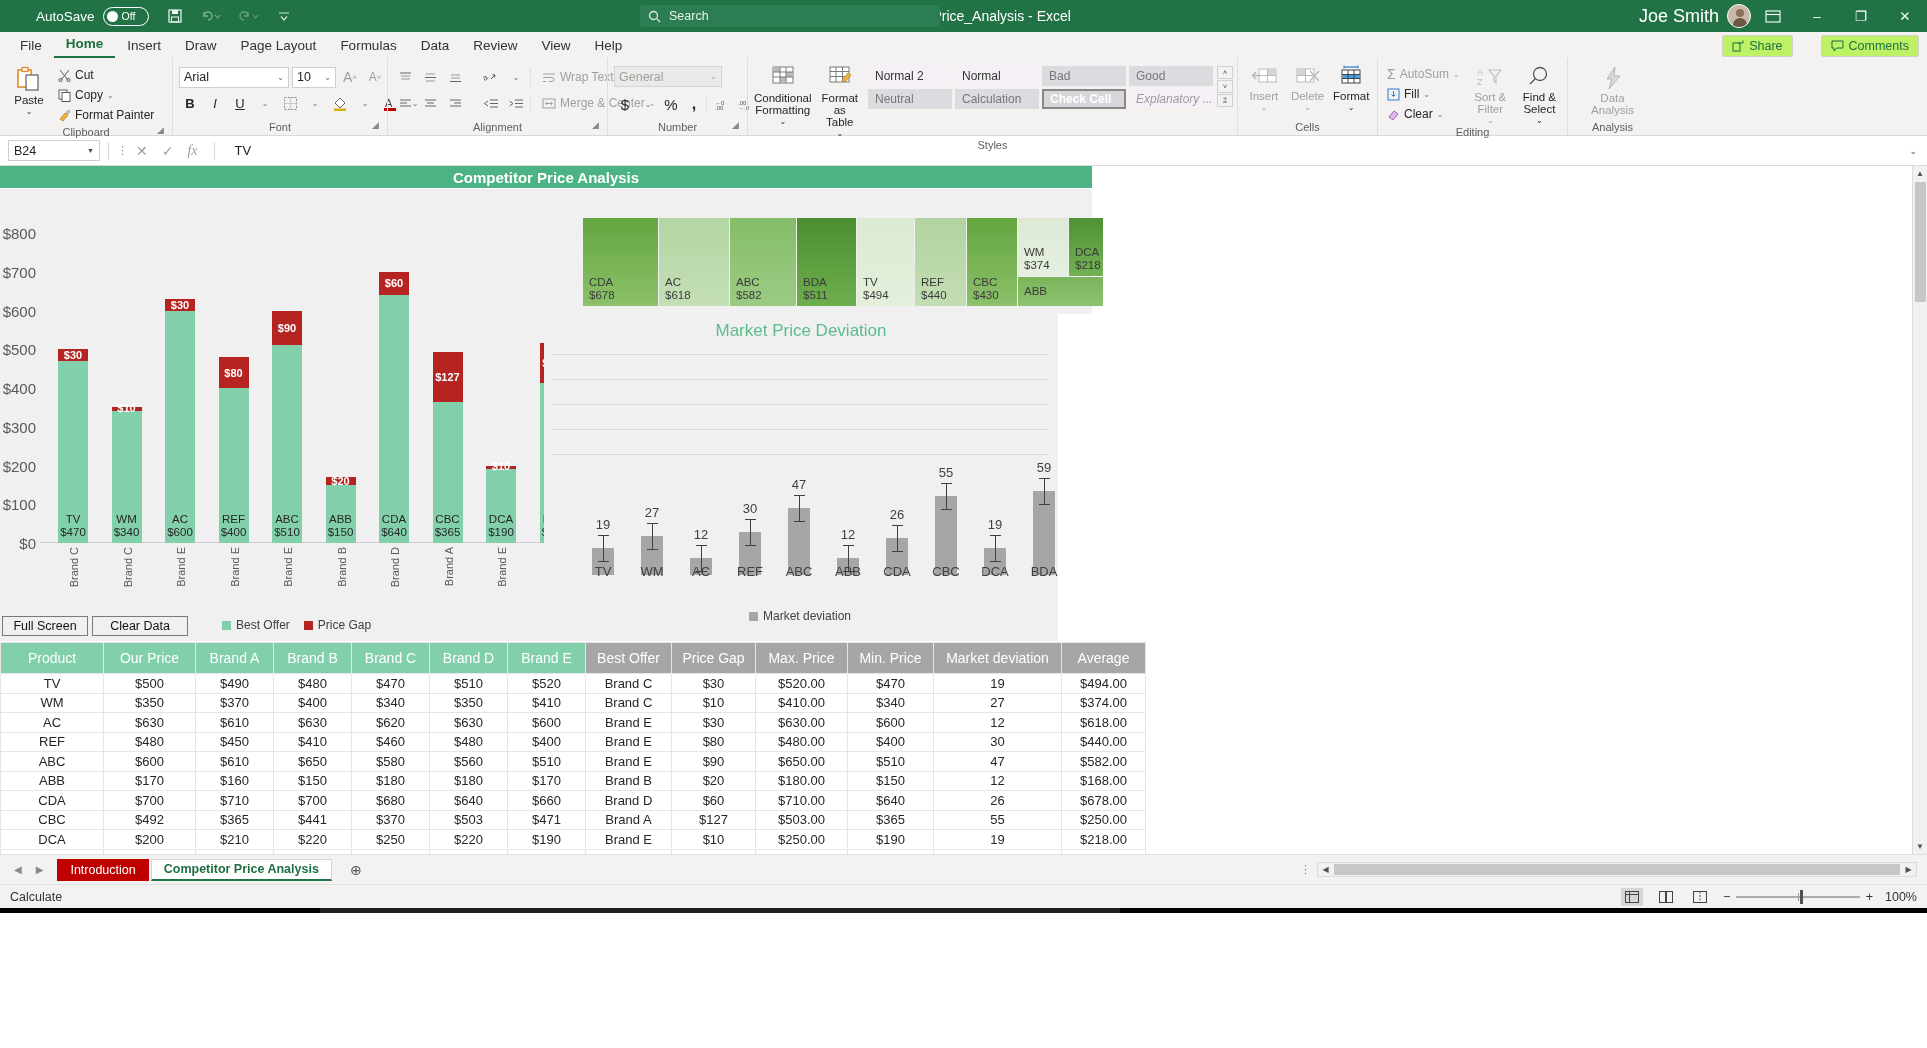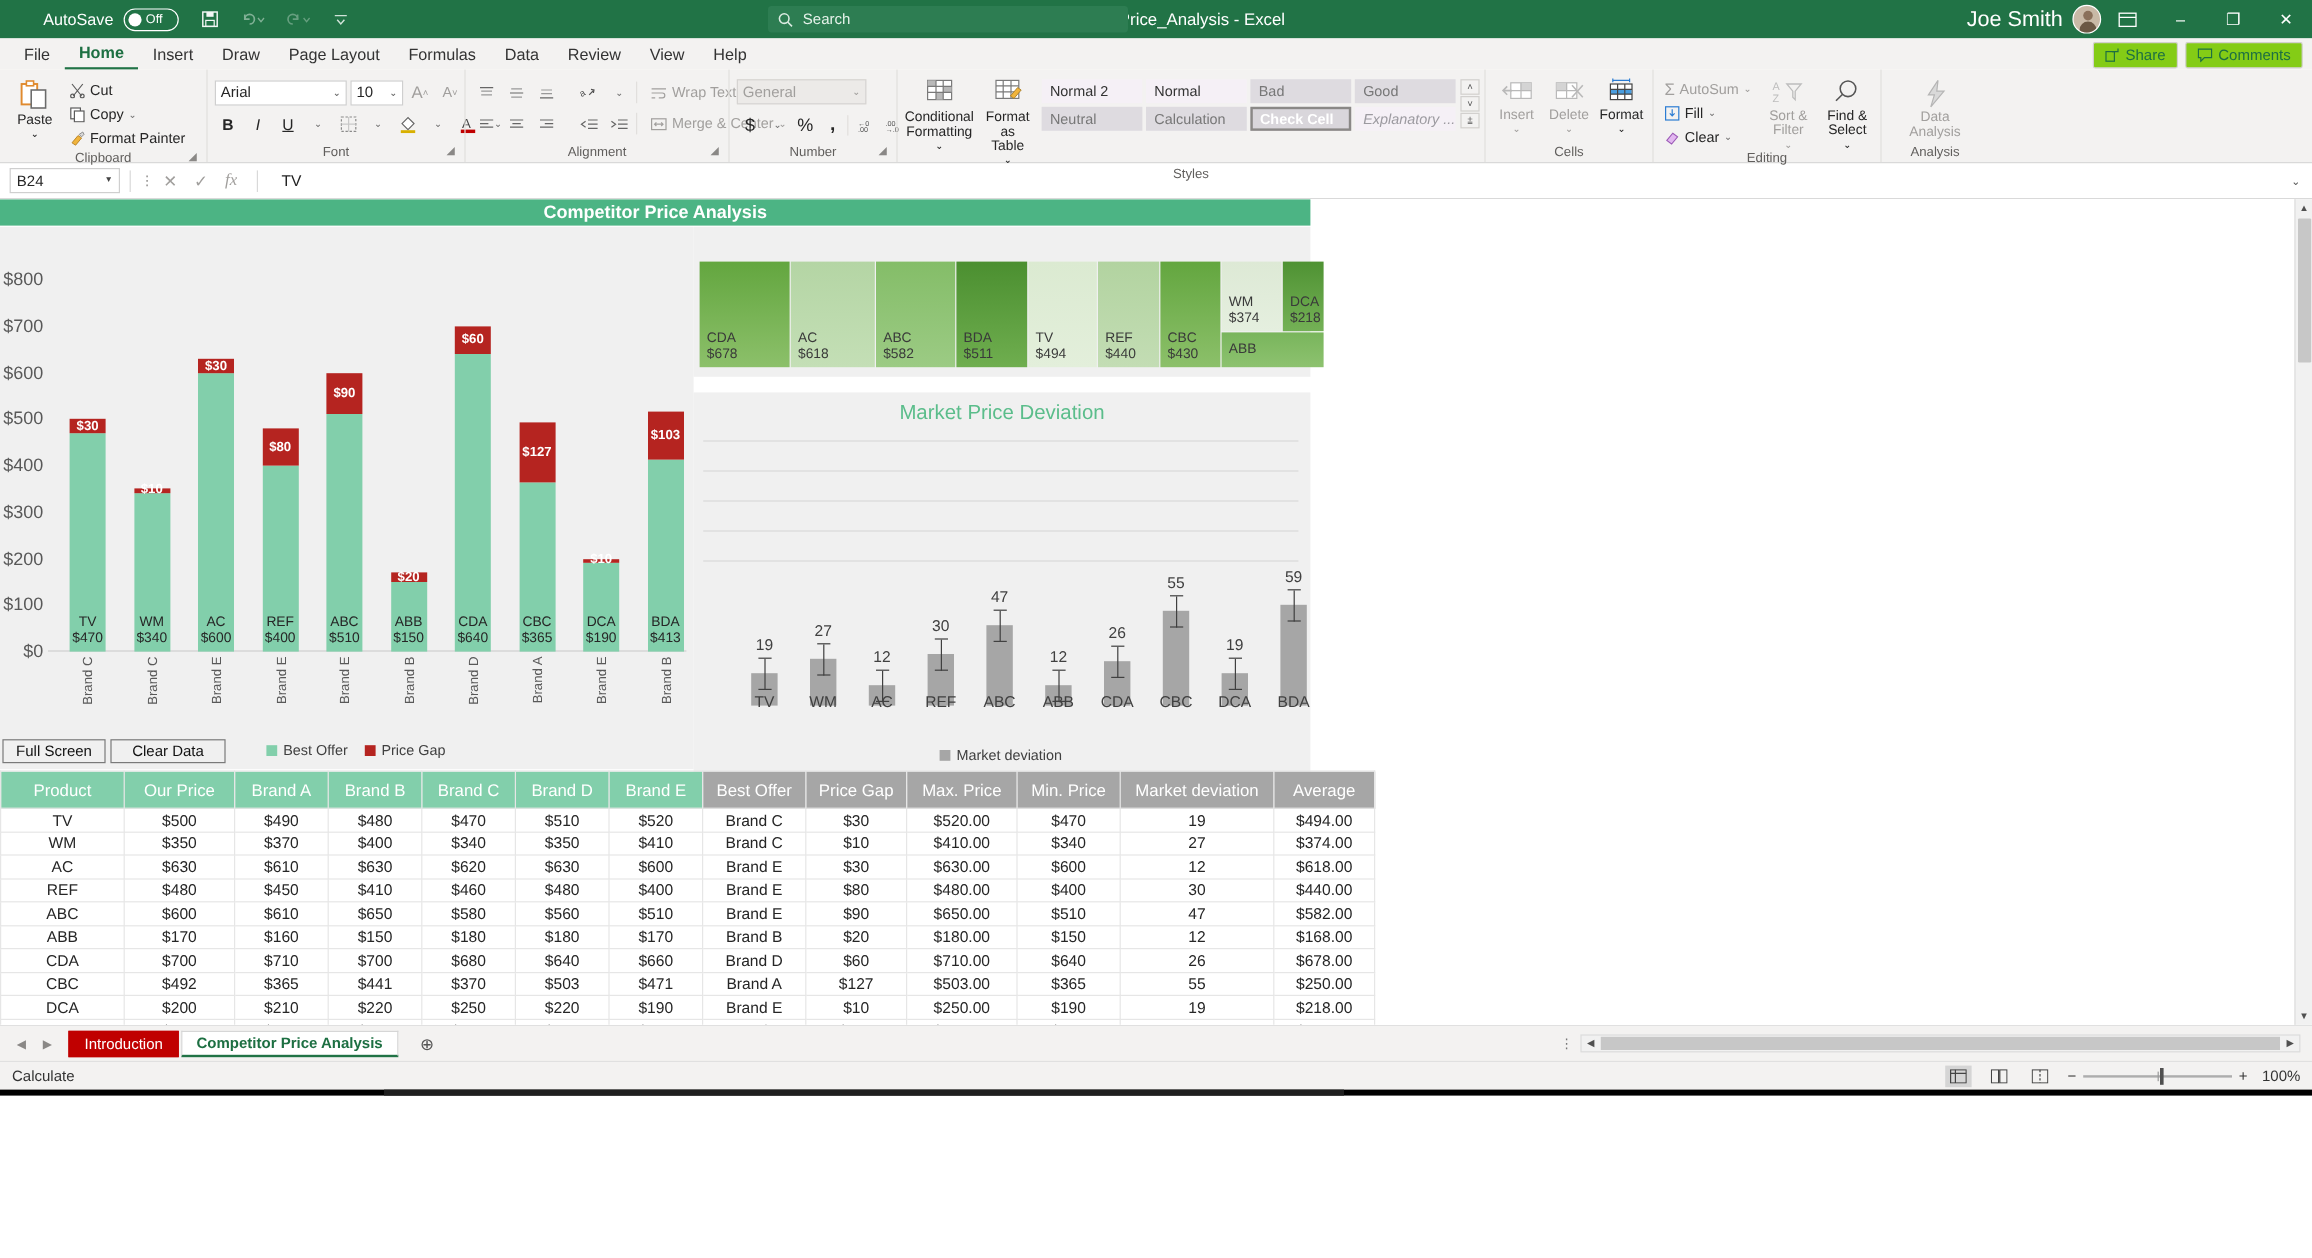--- a/index.html
+++ b/index.html
@@ -48,22 +48,22 @@
 
   
   .ribbon-tabs {
     height:26px; background:#f3f2f1; display:flex; align-items:flex-end;
     padding-left:8px; position:relative;
   }
   .rtab { padding:3px 12px 5px; font-size:13.5px; color:#333; cursor:default; }
   .rtab.active { color:#1d6f42; font-weight:bold; border-bottom:2.5px solid #217346; }
   .ribbon-right { position:absolute; right:8px; bottom:1px; display:flex; gap:6px; }
   .share-btn, .comments-btn {
-    border:1px solid #d2d0ce; background:#84cc16; height:22px; border-radius:2px;
-    display:flex; align-items:center; gap:5px; padding:0 9px; font-size:12.5px; color:#1d6f42;
+    border:1px solid #d2d0ce; background:#bef264; height:22px; border-radius:2px;
+    display:flex; align-items:center; gap:5px; padding:0 9px; font-size:12.5px; color:#1d6f42;margin-left:22px;
   }
 
   
   .ribbon {
     height:78px; background:#f3f2f1; display:flex; align-items:stretch;
     border-bottom:1px solid #d9d9d9; position:relative;
   }
   .rgroup { display:flex; flex-direction:column; position:relative; padding:3px 6px 0; }
   .rgroup + .rgroup { border-left:1px solid #e1dfdd; }
   .rgroup-body { flex:1; display:flex; align-items:flex-start; gap:3px; }
@@ -168,21 +168,21 @@
   }
 
   
   #chart2 { left:578px; top:23px; width:514px; height:125px; }
   #chart2 .c-title { font-size:16px; padding-top:4px; }
   .tm-wrap { position:absolute; left:5px; top:29px; right:8px; bottom:4px; }
   .tm-tile { position:absolute; padding:4px 6px; overflow:hidden; }
   .tm-tile span { display:block; font-size:11.5px; color:#3a3a3a; line-height:13px; }
 
   
-  #chart3 { left:578px; top:148px; width:514px; height:327px;margin-top:13px; }
+  #chart3 { left:544px; top:148px; width:514px; height:327px; }
   #chart3 .c-title { font-size:17px; padding-top:7px; }
   #chart3 .plot { position:absolute; left:8px; top:40px; right:10px; bottom:66px; }
   .grid-l { position:absolute; left:0; right:0; height:1px; background:#d9d9d9; }
   .dev-col { position:absolute; bottom:0; width:22px; background:#a6a6a6; }
   .dev-val { position:absolute; width:46px; text-align:center; font-size:13px; color:#404040; }
   .errbar { position:absolute; width:1px; background:#404040; }
   .errcap { position:absolute; width:11px; height:1px; background:#404040; }
   .dev-x { position:absolute; width:50px; text-align:center; font-size:13px; color:#404040; }
 
   

